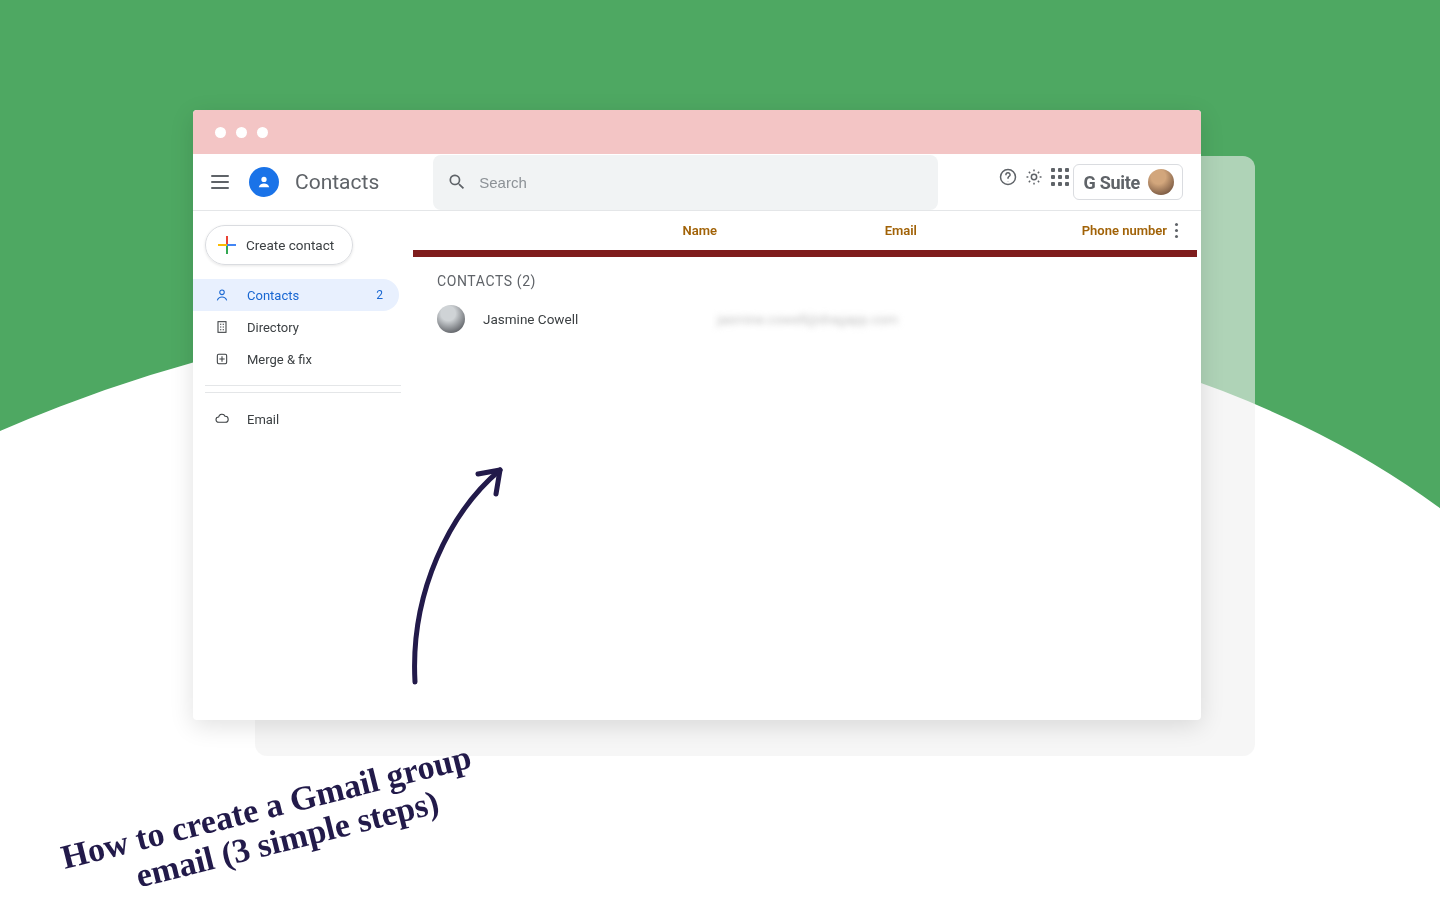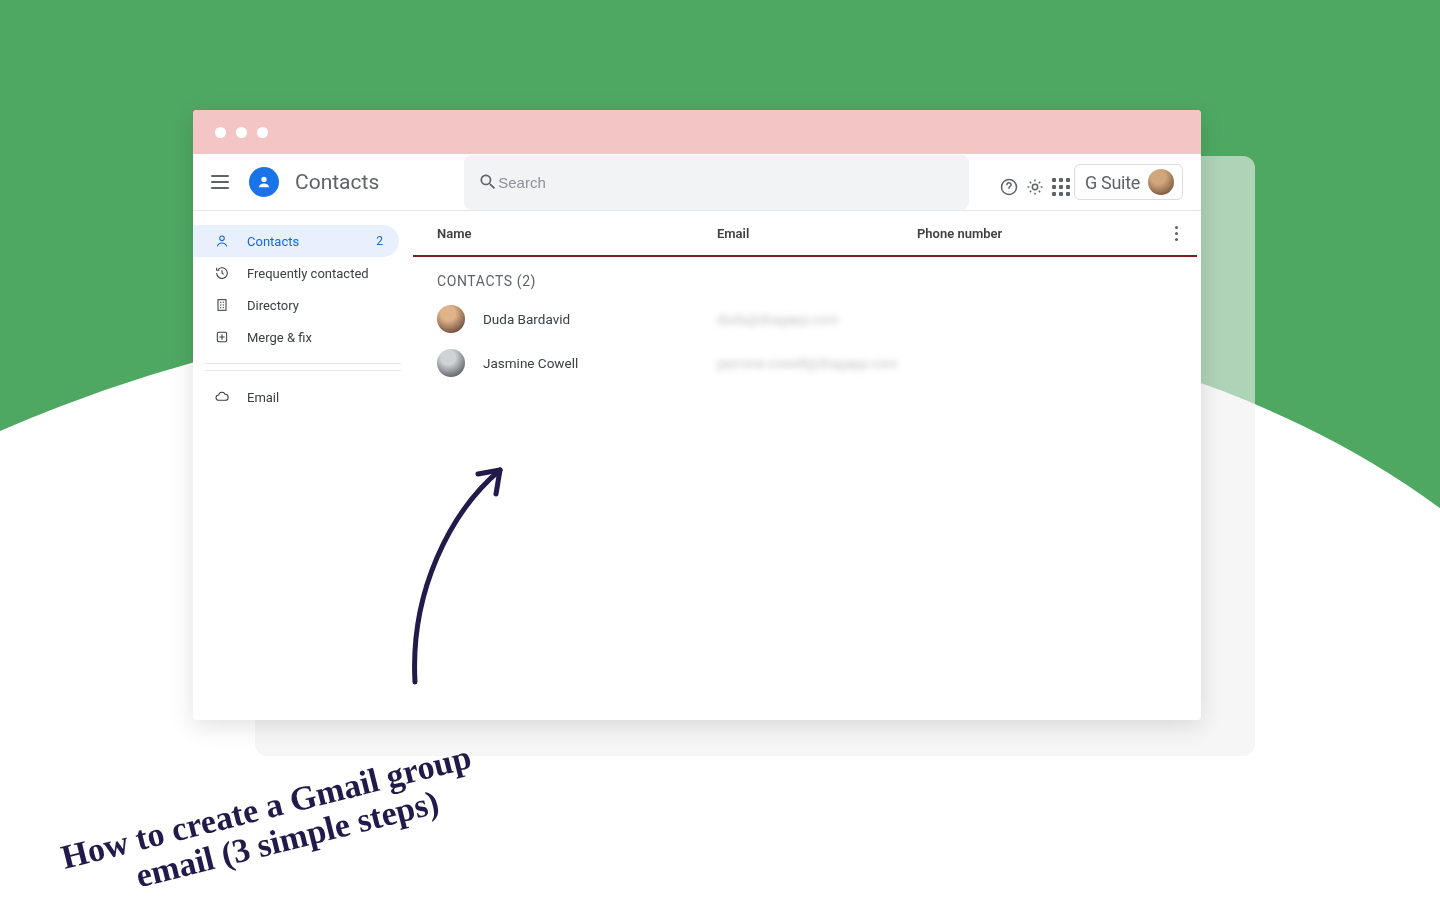--- a/index.html
+++ b/index.html
@@ -71,38 +71,39 @@
     width: 30px; height: 30px; border-radius: 50%;
     background: #1a73e8;
     display: flex; align-items: center; justify-content: center;
     margin-left: 4px;
   }
   .app-logo svg { width: 18px; height: 18px; }
   .app-title { font-size: 21px; color: #5f6368; margin-left: 6px; }
 
   .search {
     flex: 0 0 505px;
-    margin-left: 75px;
+    margin-left: 44px;
     height: 55px;
     background: #f1f3f4;
     border-radius: 8px;
     display: flex;
     align-items: center;
     padding: 0 14px;
+    gap: 12px;
   }
   .search svg { width: 20px; height: 20px; fill: #5f6368; }
   .search input {
     background: transparent; border: none; outline: none;
     font-size: 15px; color: #5f6368; flex: 1;
   }
   .search input::placeholder { color: #8c9196; }
 
   .header-right {
     margin-left: auto;
-    display: flex; align-items: flex-end; gap: 0;
+    display: flex; align-items: flex-start; gap: 0; font-weight: bold;
   }
   .icon-btn {
     width: 26px; height: 26px;
     display: flex; align-items: center; justify-content: center;
     color: #5f6368;
     cursor: pointer;
   }
   .icon-btn svg { width: 20px; height: 20px; fill: none; stroke: #5f6368; stroke-width: 1.8; }
   .apps-grid { display: grid; grid-template-columns: repeat(3, 4px); grid-template-rows: repeat(3, 4px); gap: 3px; }
   .apps-grid span { width: 4px; height: 4px; background: #5f6368; border-radius: 1px; }
@@ -173,23 +174,24 @@
   .sb-item .cnt { margin-left: auto; font-size: 12px; }
 
   
   .main { flex: 1; padding: 0 4px 0 0; }
   .table-head {
     display: flex;
     height: 46px;
     align-items: center;
     padding: 0 12px 0 24px;
     font-size: 13px;
-    color: #404040;
+    color: #a16207;
     font-weight: 600;
-    border-bottom: 2px solid #7f1d1d;
+    border-bottom: 7px solid #7f1d1d;
+    text-align: right;
   }
   .col-name { flex: 0 0 280px; }
   .col-email { flex: 0 0 200px; }
   .col-phone { flex: 1; }
   .table-head .more { margin-left: auto; }
 
   .group-label {
     font-size: 14px;
     letter-spacing: 0.6px;
     color: #5f6368;
@@ -316,40 +318,35 @@
         <div class="avatar"></div>
       </div>
     </div>
   </div>
 
   <div class="hr"></div>
 
   <div class="body">
 
     <div class="sidebar">
+      <div class="create-btn">
+        <span class="plus-icon"></span>
+        <span>Create contact</span>
+      </div>
 
       <div class="sb-section">
         <div class="sb-item active">
           <span class="ico">
               <svg viewBox="0 0 24 24">
                 <circle cx="12" cy="8" r="3.4"></circle>
                 <path d="M5 20c1.2-3.6 4-5 7-5s5.8 1.4 7 5"></path>
               </svg>
             </span>
           <span>Contacts</span>
           <span class="cnt">2</span>
-        </div>
-        <div class="sb-item">
-          <span class="ico">
-              <svg viewBox="0 0 24 24">
-                <path d="M4 12a8 8 0 1 0 2.4-5.6M4 4v4h4"></path>
-                <path d="M12 8v4l2.6 2"></path>
-              </svg>
-            </span>
-          <span>Frequently contacted</span>
         </div>
         <div class="sb-item">
           <span class="ico">
               <svg viewBox="0 0 24 24">
                 <rect x="6" y="4" width="12" height="16"></rect>
                 <path d="M9 8h2M13 8h2M9 12h2M13 12h2M9 16h2M13 16h2"></path>
               </svg>
             </span>
           <span>Directory</span>
         </div>
@@ -389,25 +386,20 @@
         <div class="more more-dots">
             <span></span>
             <span></span>
             <span></span>
           </div>
       </div>
 
       <div class="group-label">CONTACTS (2)</div>
 
       <div class="row">
-        <div class="avatar c1"></div>
-        <div class="rname">Duda Bardavid</div>
-        <div class="remail">duda@dragapp.com</div>
-      </div>
-      <div class="row">
         <div class="avatar c2"></div>
         <div class="rname">Jasmine Cowell</div>
         <div class="remail">jasmine.cowell@dragapp.com</div>
       </div>
     </div>
 
   </div>
 </div>
 
 <div class="arrow">

